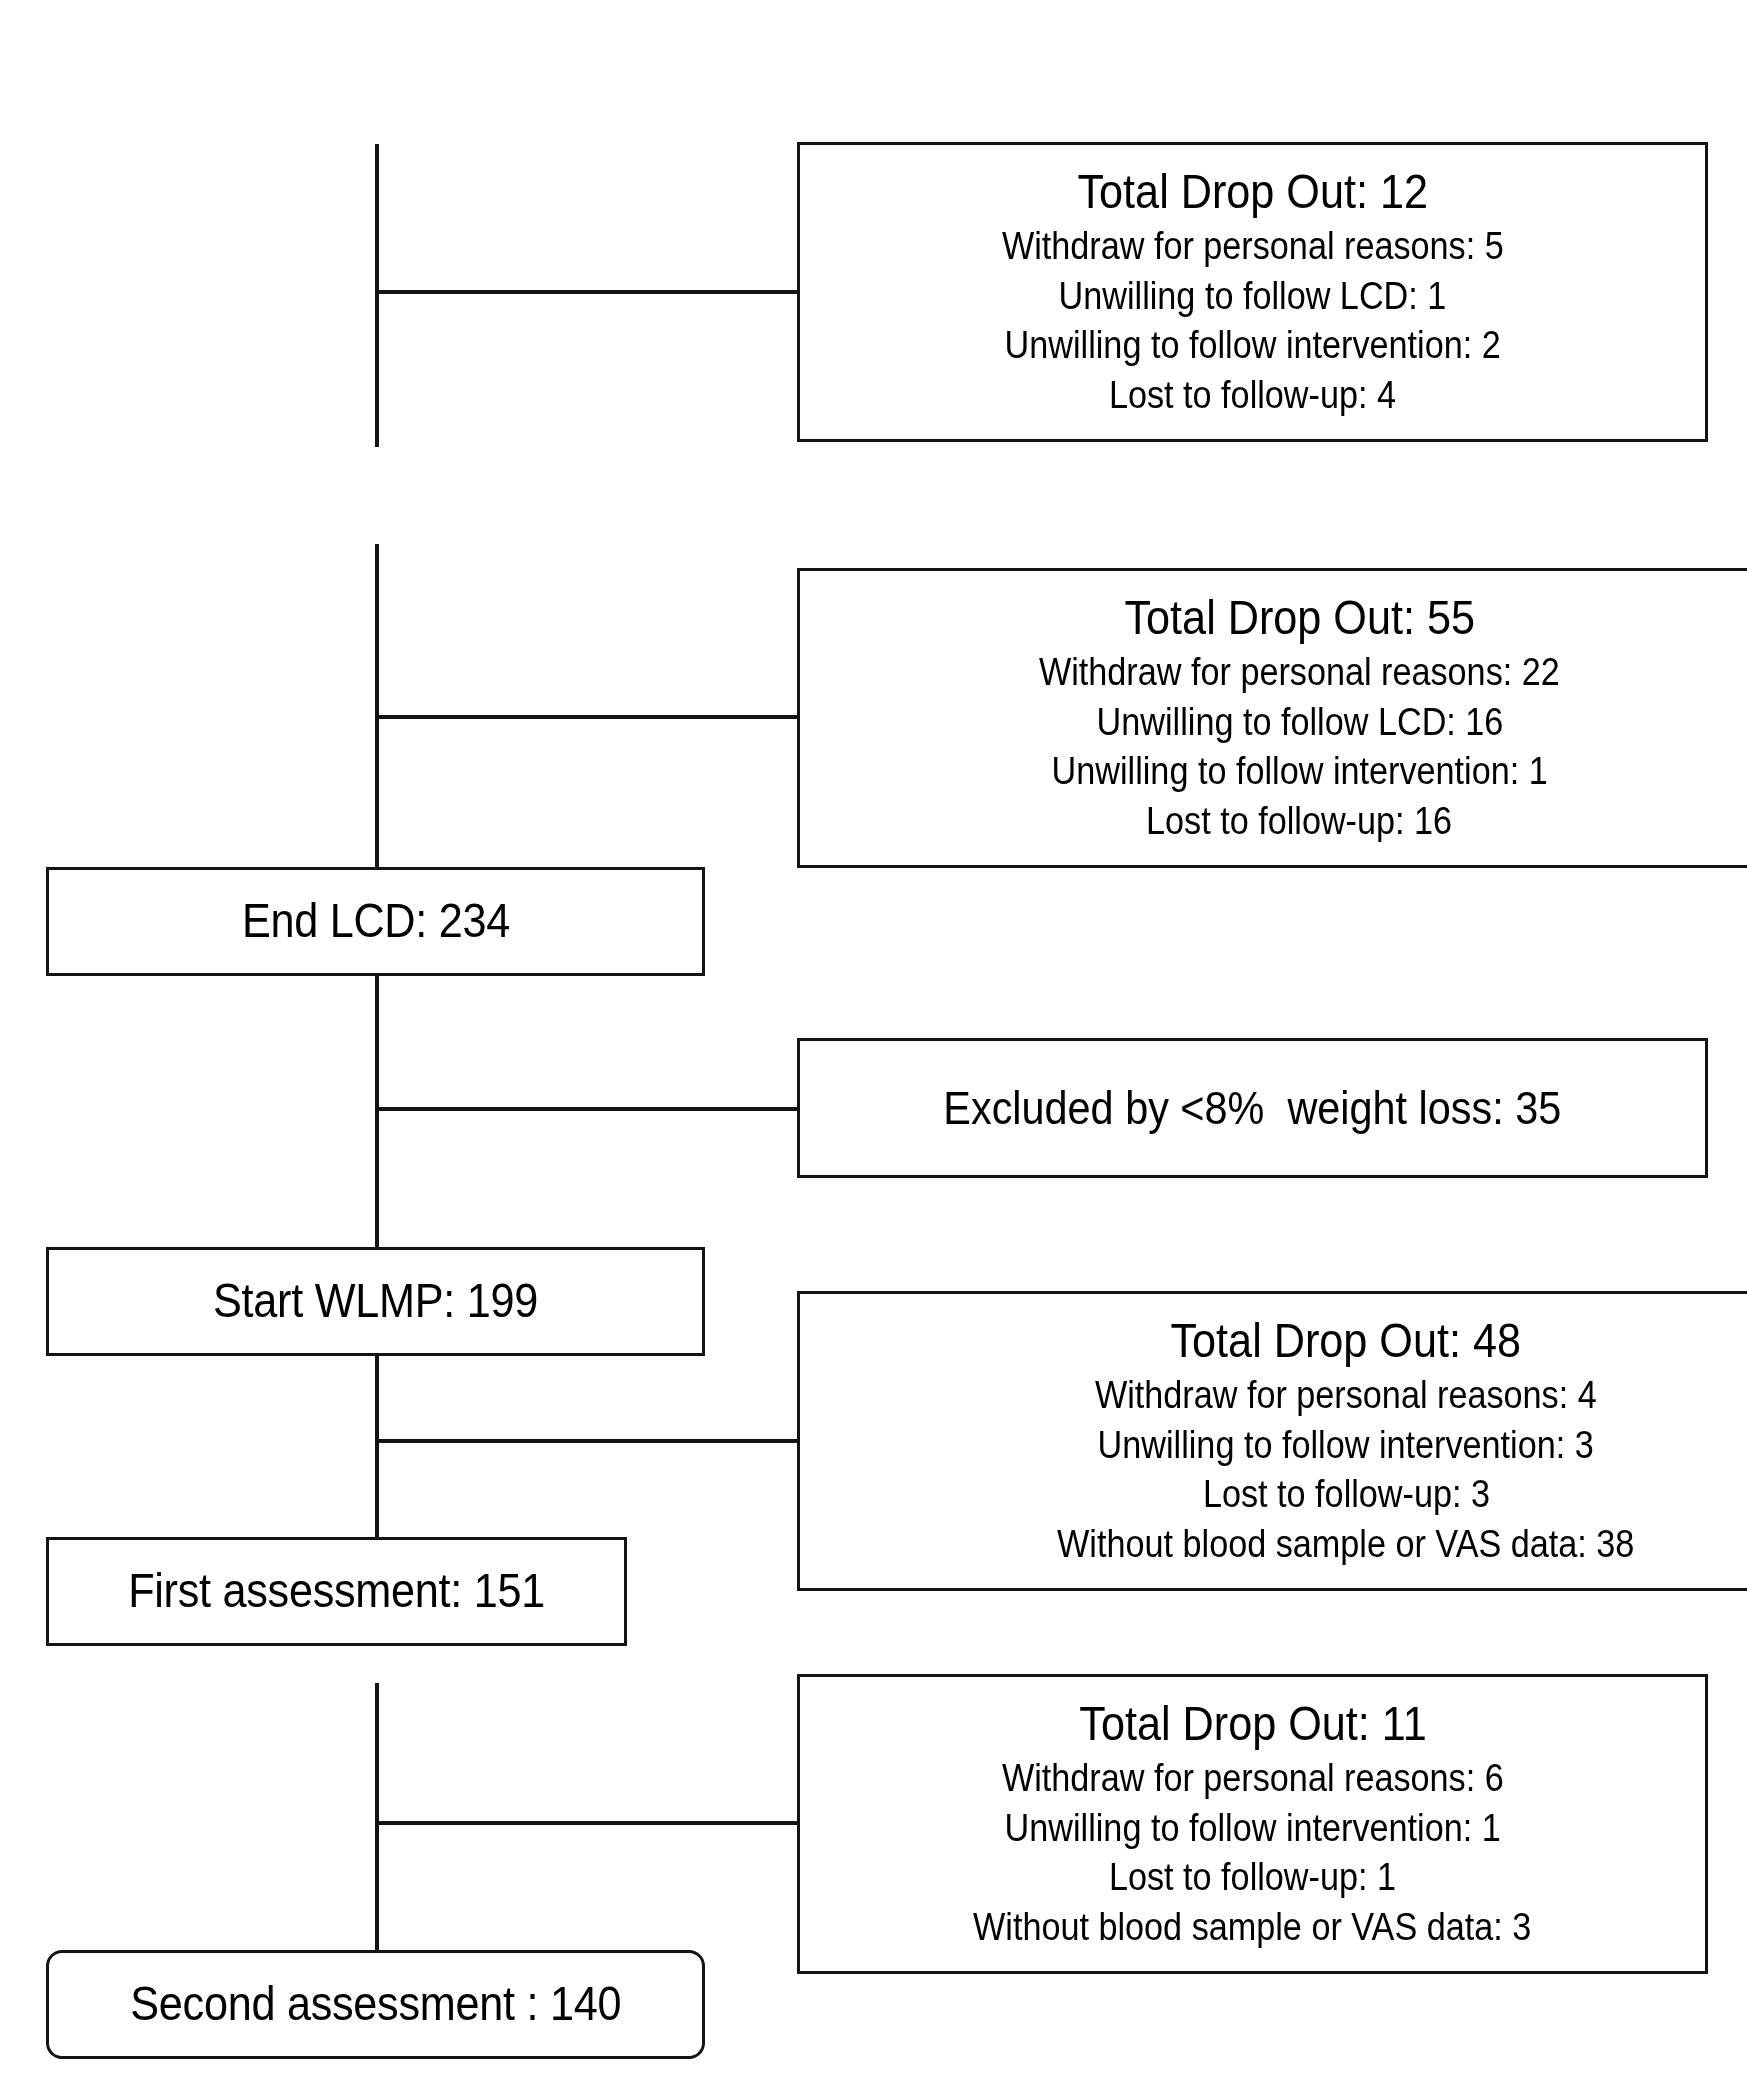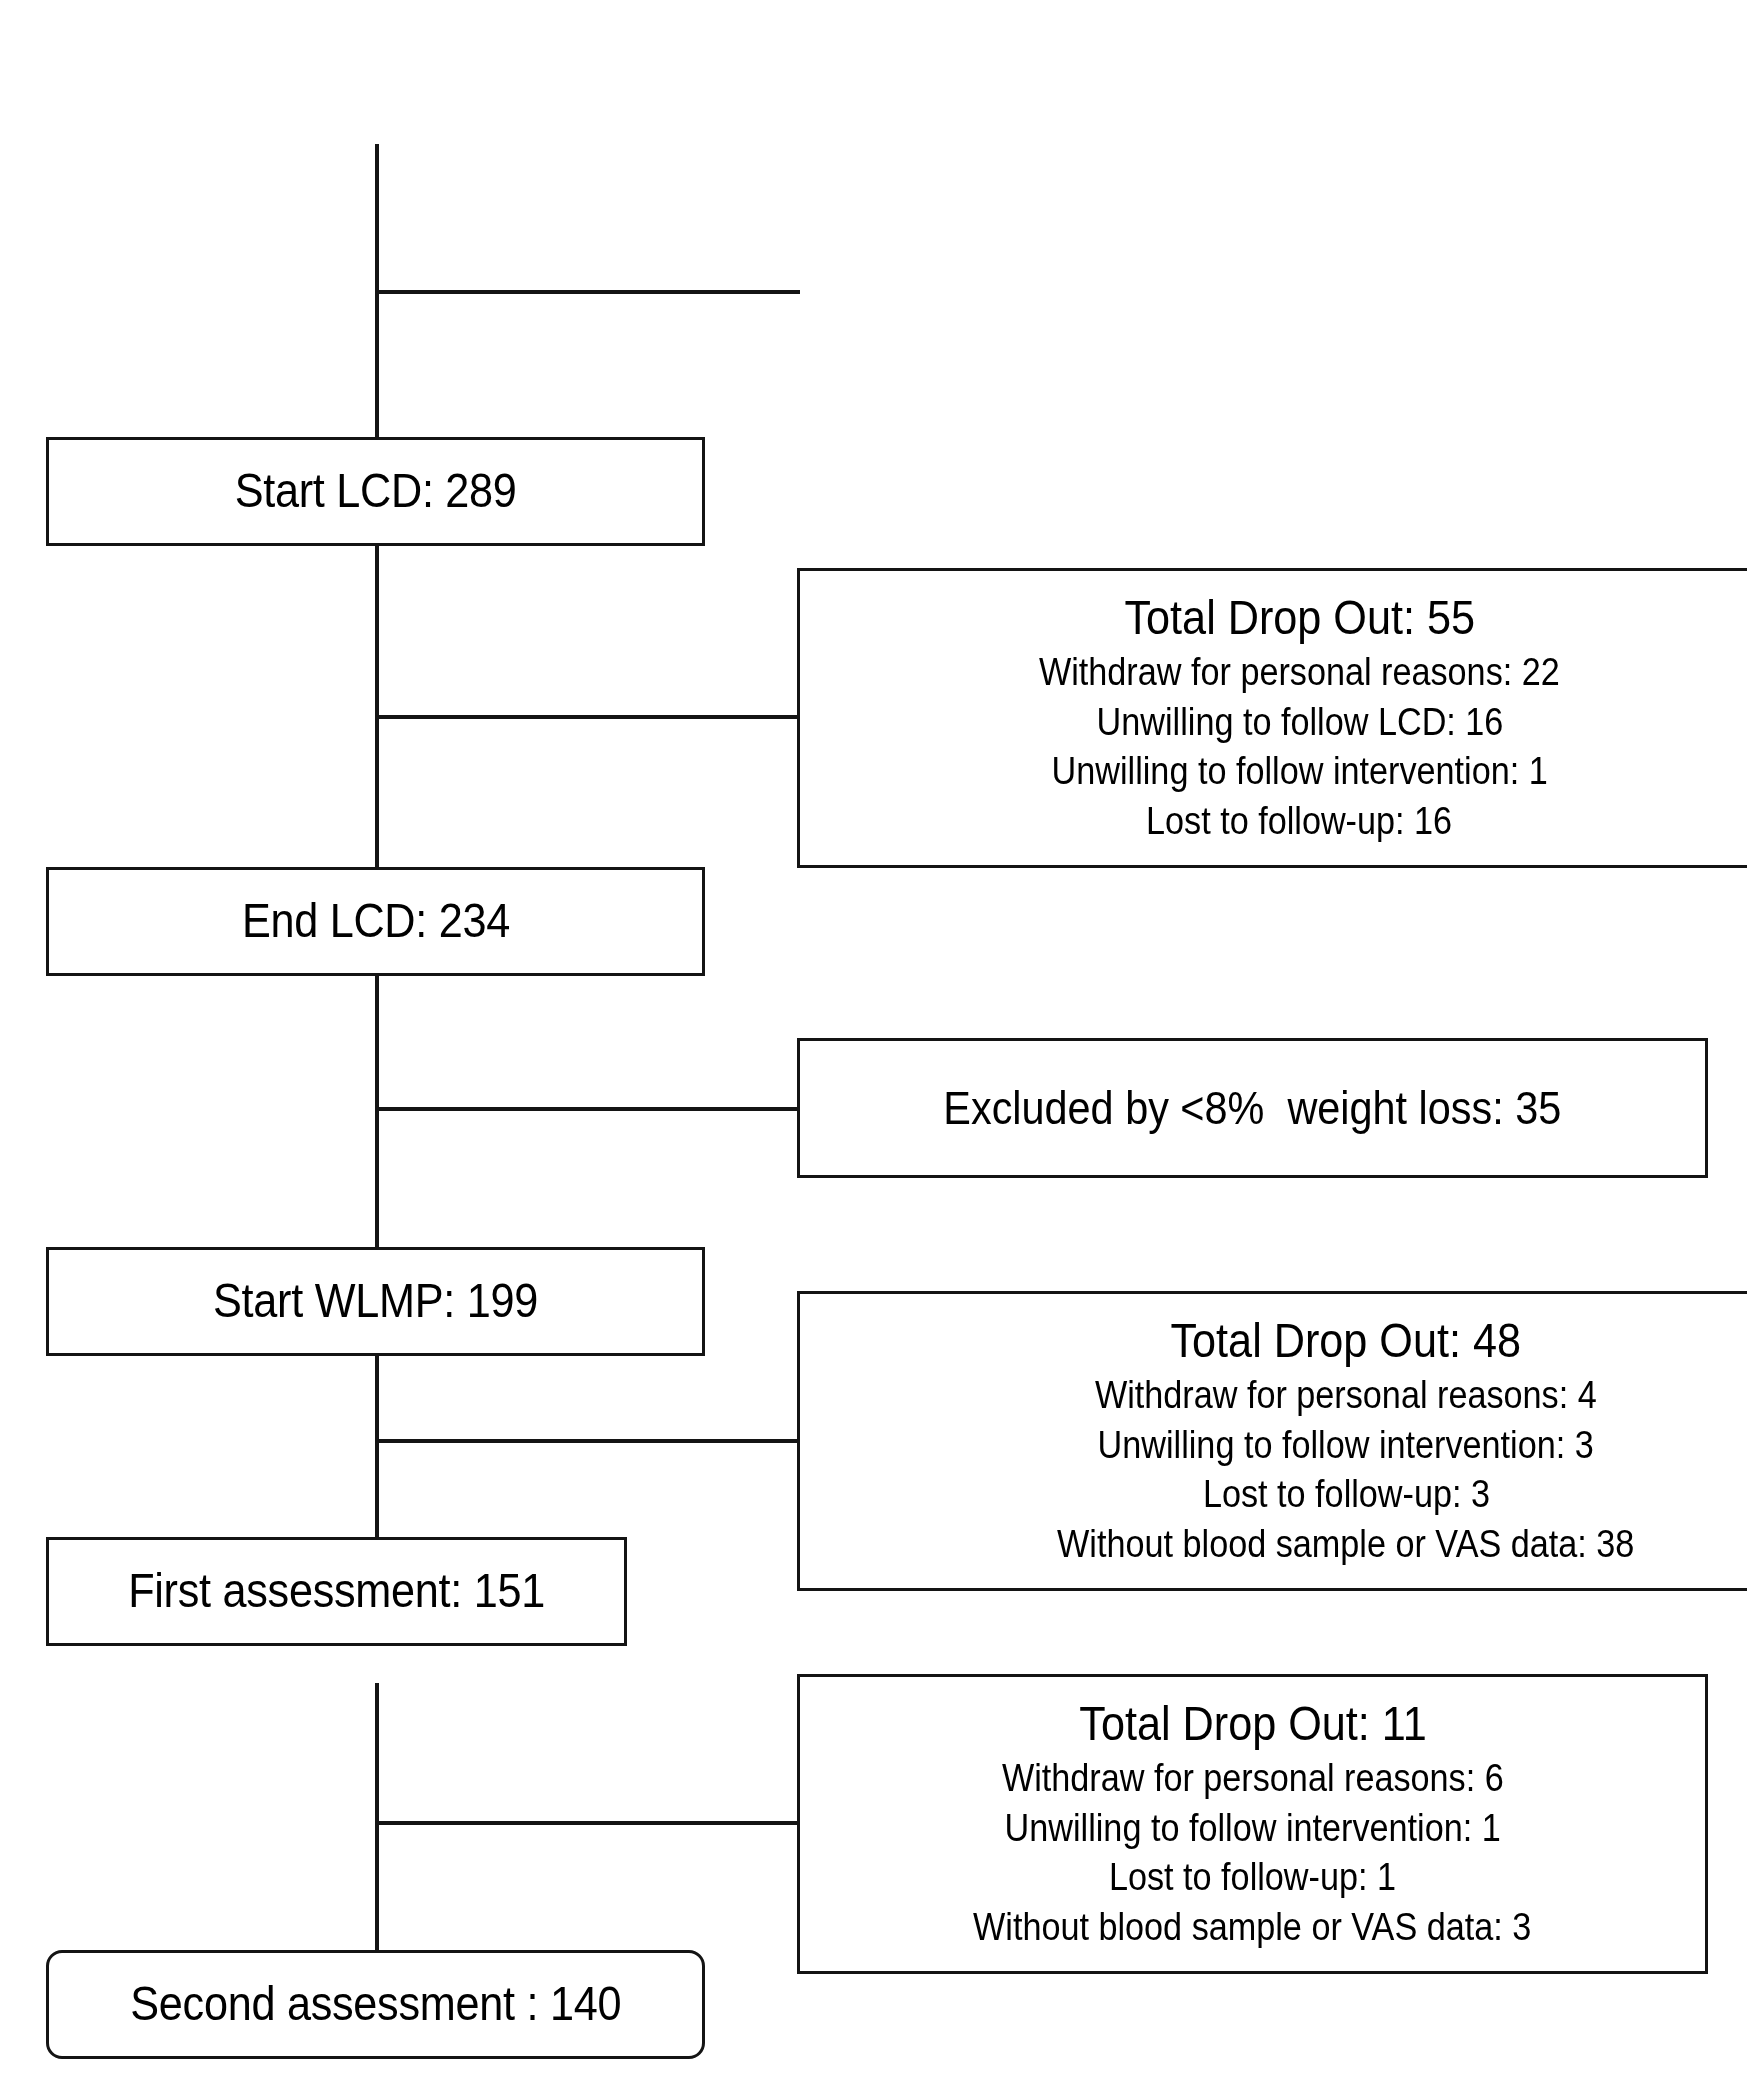--- a/index.html
+++ b/index.html
@@ -100,40 +100,44 @@
   <div class="conn-v" style="left:375px; top:876px; height:384px;"></div>
   <div class="conn-h" style="left:375px; top:1107px; width:425px;"></div>
 
   <div class="conn-v" style="left:375px; top:1351px; height:227px;"></div>
   <div class="conn-h" style="left:375px; top:1439px; width:425px;"></div>
 
   <div class="conn-v" style="left:375px; top:1683px; height:279px;"></div>
   <div class="conn-h" style="left:375px; top:1821px; width:425px;"></div>
 
 
-  <div class="node-box stage" style="left:46px; top:437px; width:659px; height:109px;">
-    <span class="stage-label">Start LCD: 289</span>
-  </div>
 
   <div class="node-box stage" style="left:46px; top:867px; width:659px; height:109px;">
     <span class="stage-label">End LCD: 234</span>
   </div>
 
   <div class="node-box stage" style="left:46px; top:1247px; width:659px; height:109px;">
     <span class="stage-label">Start WLMP: 199</span>
   </div>
 
   <div class="node-box stage" style="left:46px; top:1537px; width:581px; height:109px;">
     <span class="stage-label">First assessment: 151</span>
   </div>
 
   <div class="node-box stage" style="left:46px; top:1950px; width:659px; height:109px;border-radius:16px;">
     <span class="stage-label">Second assessment : 140</span>
   </div>
 
+  <div class="node-box detail" style="left:797px; top:142px; width:911px; height:300px;">
+    <div class="detail-title">Total Drop Out: 12</div>
+    <div class="detail-line">Withdraw for personal reasons: 5</div>
+    <div class="detail-line">Unwilling to follow LCD: 1</div>
+    <div class="detail-line">Unwilling to follow intervention: 2</div>
+    <div class="detail-line">Lost to follow-up: 4</div>
+  </div>
 
   <div class="node-box detail" style="left:797px; top:568px; width:1005px; height:300px;">
     <div class="detail-title">Total Drop Out: 55</div>
     <div class="detail-line">Withdraw for personal reasons: 22</div>
     <div class="detail-line">Unwilling to follow LCD: 16</div>
     <div class="detail-line">Unwilling to follow intervention: 1</div>
     <div class="detail-line">Lost to follow-up: 16</div>
   </div>
 
   <div class="node-box detail" style="left:797px; top:1038px; width:911px; height:140px;">

